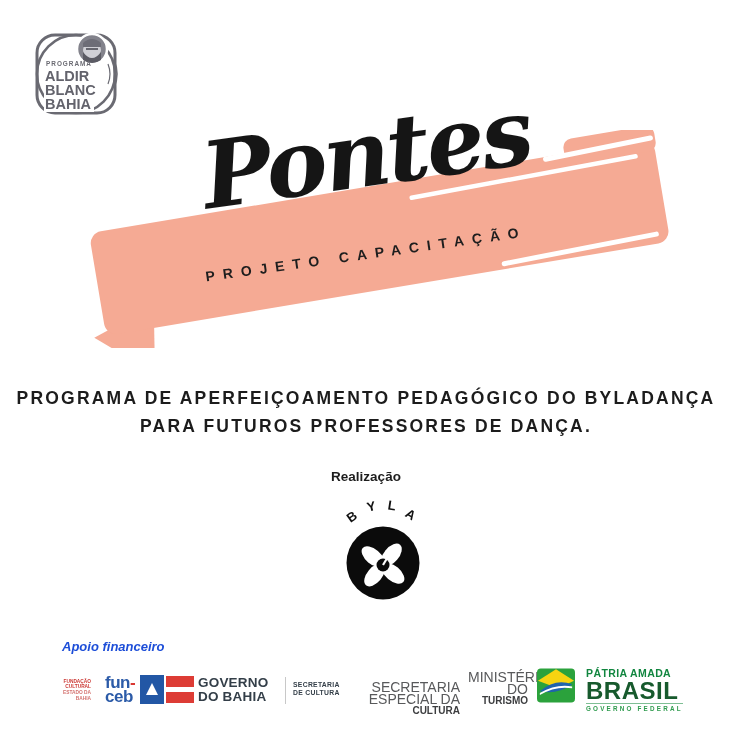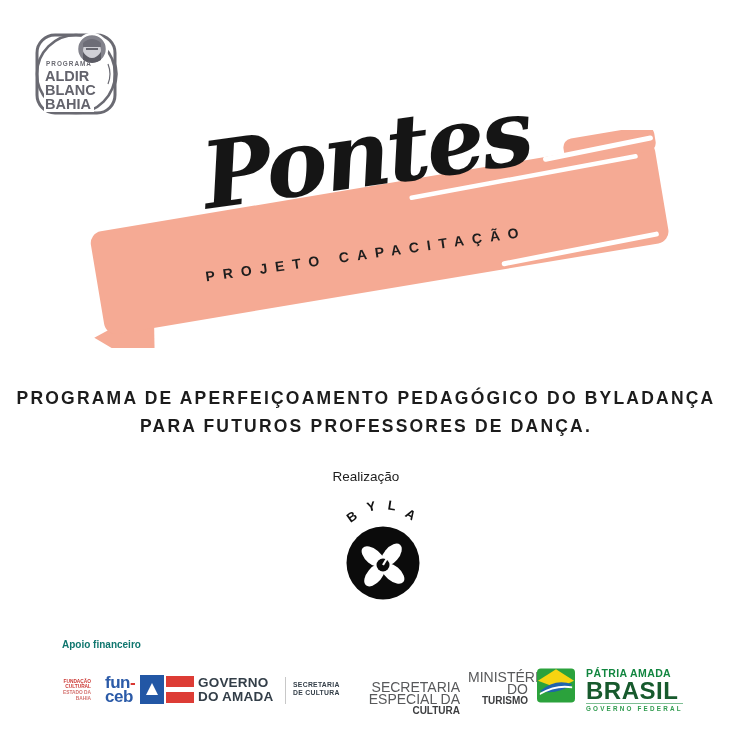--- a/index.html
+++ b/index.html
@@ -22,30 +22,30 @@
     font-size:14px;font-weight:700;letter-spacing:8px;color:#1e1e1e;
     transform:rotate(-8deg);
   }
   
   .heading{
     position:absolute;left:0;right:0;top:384px;text-align:center;
     font-weight:700;font-size:17.5px;letter-spacing:2.2px;line-height:28px;color:#1c1c1c;
   }
   
   .realizacao{position:absolute;left:0;right:0;top:469px;text-align:center;
-    font-size:13.5px;font-weight:400;color:#1d1d1d;}
+    font-size:13.5px;font-weight:700;color:#1d1d1d;}
   .byla{position:absolute;left:338px;top:498px;width:90px;height:104px;}
   .byla .arc-letter{position:absolute;font-size:13px;font-weight:700;color:#111;}
   .byla .l0{left:9px; top:11px;transform:rotate(-35deg);}
   .byla .l1{left:29px;top:1px; transform:rotate(-13deg);}
   .byla .l2{left:50px;top:0px; transform:rotate(9deg);}
   .byla .l3{left:68px;top:9px; transform:rotate(32deg);}
   .byla svg{position:absolute;left:0;top:24px;}
   
-  .apoio{position:absolute;left:62px;top:639px;font-size:10px;font-weight:700;color:#0f766e;}
+  .apoio{position:absolute;left:62px;top:639px;font-size:13px;font-weight:700;color:#1d4ed8;font-style:italic;}
   .logos{position:absolute;left:0;top:666px;width:732px;height:56px;}
   .logos > div{position:absolute;}
   .funceb{left:60px;top:10px;display:flex;align-items:center;gap:14px;}
   .funceb .mini{width:31px;text-align:right;font-size:4.8px;line-height:5.6px;
     font-weight:700;color:#cc3a36;}
   .funceb .mini .lt{color:#d4726f;}
   .funceb .brand{font-weight:700;color:#2c5ba8;font-size:17px;line-height:14px;letter-spacing:-0.5px;}
   .funceb .brand .dash{color:#d93832;font-weight:800;}
   .gov-bahia{left:140px;top:9px;display:flex;align-items:center;gap:4px;}
   .gov-bahia .txt{font-size:13.5px;line-height:13.5px;font-weight:800;color:#333e48;letter-spacing:0.2px;}
@@ -148,21 +148,21 @@
 
     <div class="gov-bahia">
       <svg width="54" height="29" viewBox="0 0 54 29">
         <rect x="0" y="0" width="24" height="29" fill="#2257a5"></rect>
         <path d="M6,20 L12,8 L18,20 Z" fill="#ffffff"></path>
         <rect x="26" y="1" width="28" height="11" fill="#dd3c35"></rect>
         <rect x="26" y="17" width="28" height="11" fill="#dd3c35"></rect>
       </svg>
       <div class="txt">
         <div>GOVERNO</div>
-        <div>DO AMADA</div>
+        <div>DO BAHIA</div>
       </div>
     </div>
 
     <div class="sec-divider"></div>
 
     <div class="sec-cultura">
       <div>SECRETARIA</div>
       <div>DE CULTURA</div>
     </div>
 

